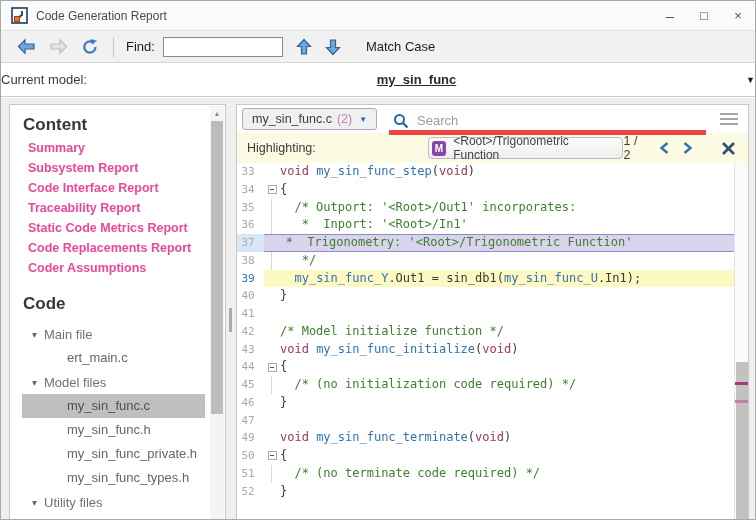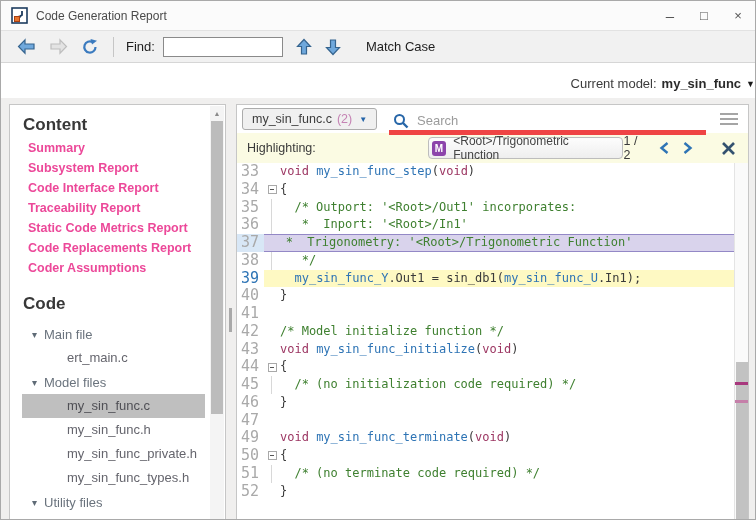--- a/index.html
+++ b/index.html
@@ -24,24 +24,24 @@
   .toolbar { height: 32px; background: #F1F1F1; border-bottom: 1px solid #D6D6D6;
              display: flex; align-items: center; padding-left: 16px; }
   .tb-btn { display: flex; align-items: center; margin-right: 13px; }
   .tb-sep { width: 1px; height: 20px; background: #C6C6C6; margin: 0 12px 0 1px; }
   .find-label { font-size: 13px; color: #1E1E1E; margin-right: 8px; }
   .find-input { width: 120px; height: 20px; border: 1px solid #8A8A8A; background: #fff;
                 font-size: 12px; padding: 0 4px; margin-right: 13px; font-family: "Liberation Sans", sans-serif; }
   .match-case { font-size: 13px; color: #1E1E1E; margin-left: 12px; }
 
   
-  .modelbar { height: 42px; background: #fff; border-bottom: 1px solid #CBCBCB;
-              display: flex; align-items: center; justify-content: flex-end;
+  .modelbar { height: 34px; background: #fff; border-bottom: 1px solid #CBCBCB;
+              display: flex; align-items: center; justify-content: space-between;
               font-size: 13px; color: #3C3C3C; }
-  .model-name { font-weight: bold; color: #2B2B2B; margin-left: 5px; }
+  .model-name { font-weight: bold; color: #2B2B2B; margin-left: 5px; text-decoration: underline; }
   .model-caret { font-size: 9px; color: #1A1A1A; margin-left: 5px; }
 
   
   .main { position: absolute; top: 97px; left: 0; right: 0; bottom: 0; background: #F0EFEE; overflow: hidden; }
   .sidebar { position: absolute; left: 8px; top: 6px; width: 217px; bottom: -2px;
              background: #fff; border: 1px solid #C6C6C6; overflow: hidden; }
   .codepanel { position: absolute; left: 235px; top: 6px; width: 513px; bottom: -2px;
                background: #fff; border: 1px solid #C6C6C6; overflow: hidden; }
   .splitter { position: absolute; left: 228px; top: 210px; width: 3px; height: 24px; background: #A9A9A9; }
 
@@ -87,21 +87,21 @@
              font-size: 10px; font-weight: bold; display: flex; align-items: center; justify-content: center; }
   .badge-text { margin-left: 7px; font-size: 12px; color: #444; }
   .hl-counter { margin-left: auto; color: #3A3A3A; }
   .chev { margin-left: 12px; display: flex; cursor: pointer; }
   .hl-close { margin-left: 28px; margin-right: 12px; display: flex; cursor: pointer; }
 
   
   .codearea { position: absolute; top: 58px; left: 0; right: 14px; bottom: 0;
               font-family: "DejaVu Sans Mono", monospace; font-size: 12px; overflow: hidden; }
   .crow { display: flex; height: 17.75px; line-height: 17.75px; }
-  .gut { width: 27px; text-align: right; padding-right: 5px; font-size: 15px; color: #A9A9A9; flex-shrink: 0; }
+  .gut { width: 27px; text-align: center; padding-right: 5px; font-size: 11px; color: #A9A9A9; flex-shrink: 0; }
   .gut-active { color: #2E74B5; }
   .rbody { flex: 1; display: flex; height: 100%; }
   .fold { width: 16px; position: relative; flex-shrink: 0; display: flex; align-items: center; justify-content: center; }
   .foldbox { width: 9px; height: 9px; border: 1px solid #A9A9A9; background: #fff; position: relative; }
   .foldbox::after { content: ""; position: absolute; left: 1.5px; top: 3px; width: 4px; height: 1px; background: #555; }
   .foldline { position: absolute; left: 7px; top: 0; bottom: 0; width: 1px; background: #D8D8D8; }
   .ctxt { white-space: pre; }
   .tk-k { color: #9C3662; }
   .tk-l { color: #2E74B5; cursor: pointer; }
   .tk-c { color: #3F8030; }

